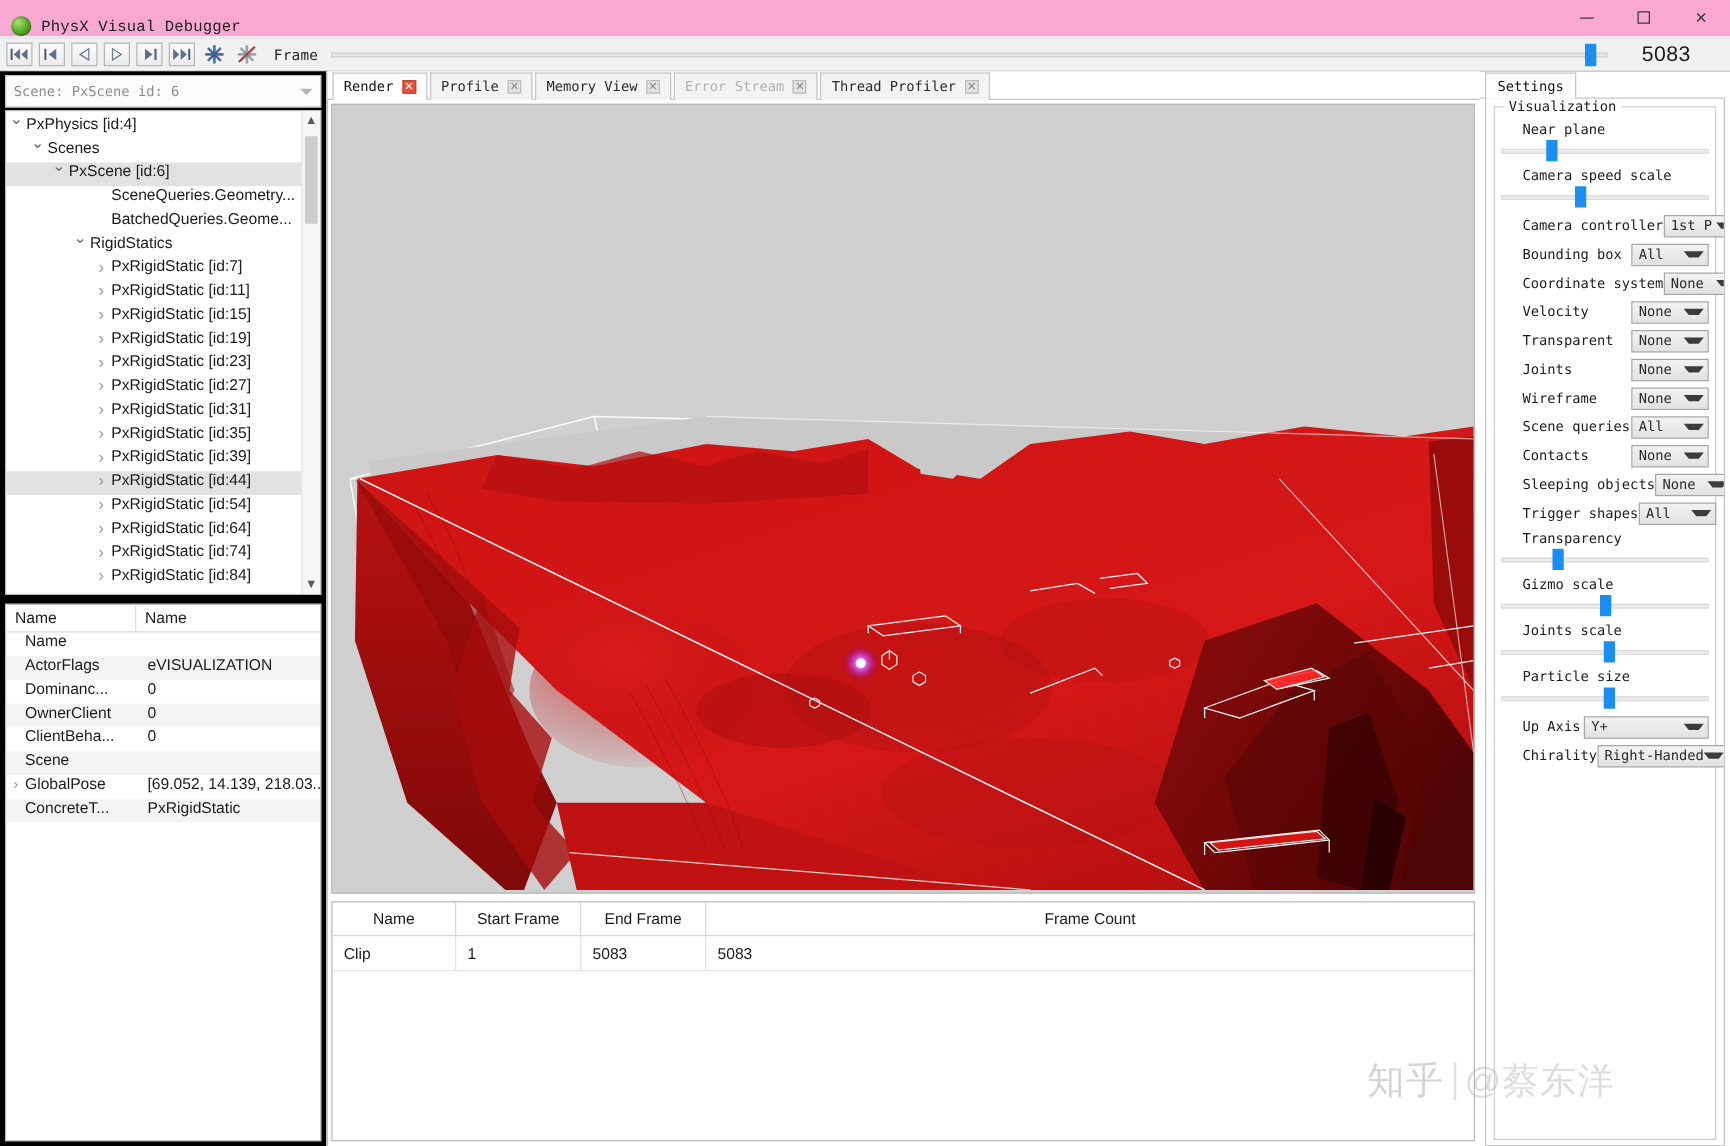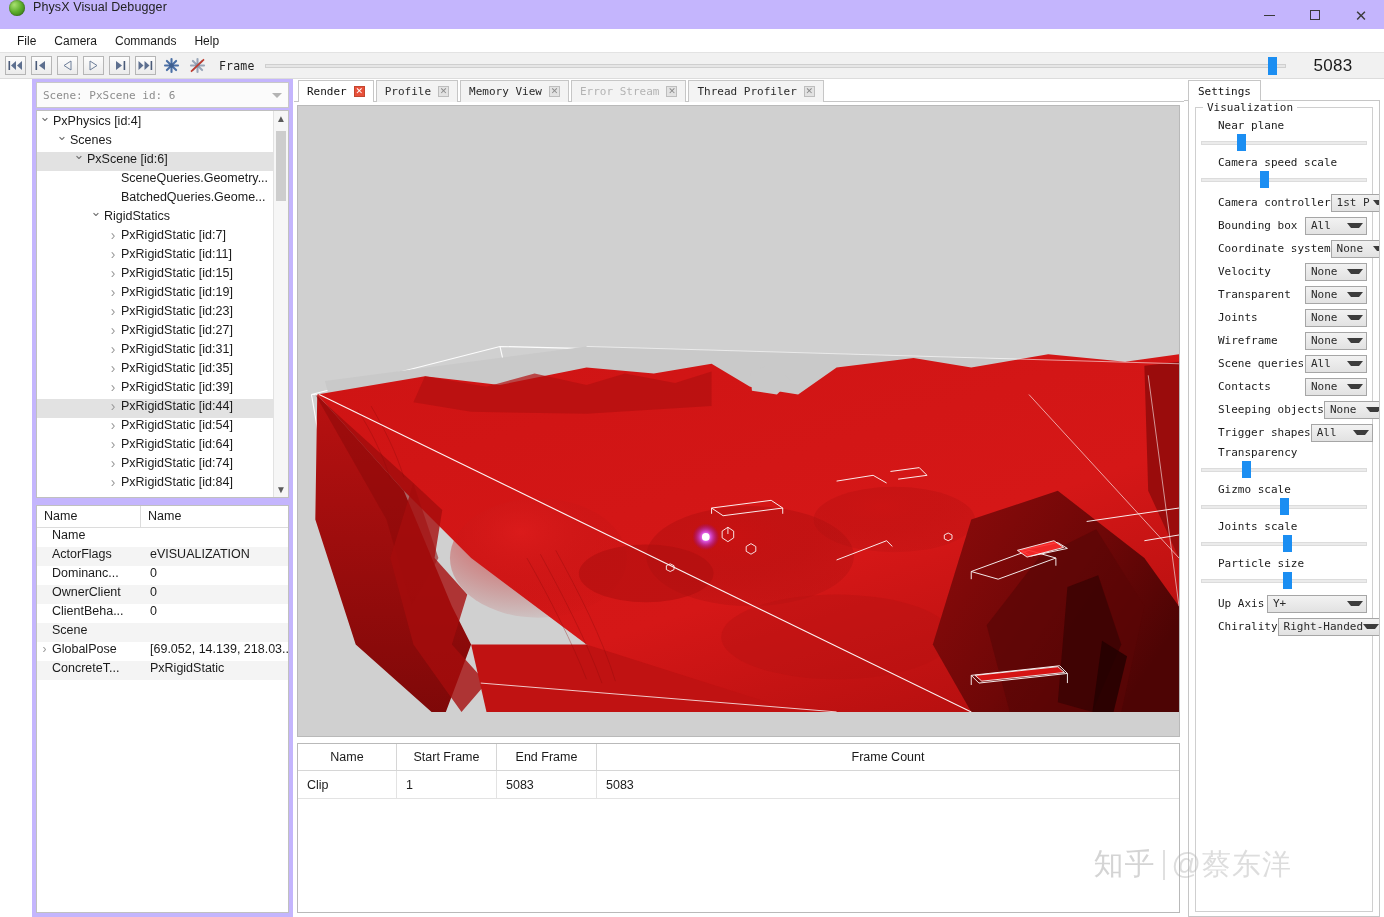--- a/index.html
+++ b/index.html
@@ -16,25 +16,26 @@
     position: relative;
     width: 1384px; height: 917px;
     background: #ffffff;
     display: flex;
     flex-direction: column;
   }
 
   
   .titlebar {
     height: 30px;
-    background: #c4b5fd;
-    display: flex;
-    align-items: flex-start;
+    background: #f9a8d4;
+    display: flex;
+    align-items: flex-end;
     flex: 0 0 30px;
     border-bottom: 1px solid #ffffff;
+    font-family: Liberation Mono, monospace;
   }
   .app-icon {
     width: 16px; height: 16px;
     margin-left: 9px; margin-right: 8px;
     border-radius: 50%;
     background: radial-gradient(circle at 33% 30%, #a8e070 0%, #5cad2b 48%, #2f6b13 100%);
     box-shadow: inset 0 0 2px rgba(0,0,0,.45);
     flex: 0 0 auto;
   }
   .title-text {
@@ -129,22 +130,21 @@
     text-align: center;
     margin-right: 8px;
     letter-spacing: .3px;
   }
 
   
   .body {
     flex: 1 1 auto;
     display: flex;
     min-height: 0;
-    background: #c4b5fd;
-    margin-left: 32px;
+    background: #000000;
   }
 
   
   .left-col {
     width: 262px;
     flex: 0 0 262px;
     display: flex;
     flex-direction: column;
     min-height: 0;
     border-right: 1px solid #ffffff;
@@ -538,26 +538,20 @@
         </div>
       <div class="win-btn">
           <span class="glyph-max"></span>
         </div>
       <div class="win-btn close">
           <span class="glyph-close">✕</span>
         </div>
     </div>
   </div>
 
-  <div class="menubar">
-    <div class="menu-item">File</div>
-    <div class="menu-item">Camera</div>
-    <div class="menu-item">Commands</div>
-    <div class="menu-item">Help</div>
-  </div>
 
   <div class="toolbar">
     <div class="tb-btn">
       <svg class="tb-svg" width="15" height="11" viewBox="0 0 15 11">
         <rect x="0.5" y="1" width="1.6" height="9" fill="#4a5a78"></rect>
         <polygon points="8,1 8,10 3,5.5" fill="#5d6f8f"></polygon>
         <polygon points="14,1 14,10 9,5.5" fill="#5d6f8f"></polygon>
       </svg>
     </div>
     <div class="tb-btn">

